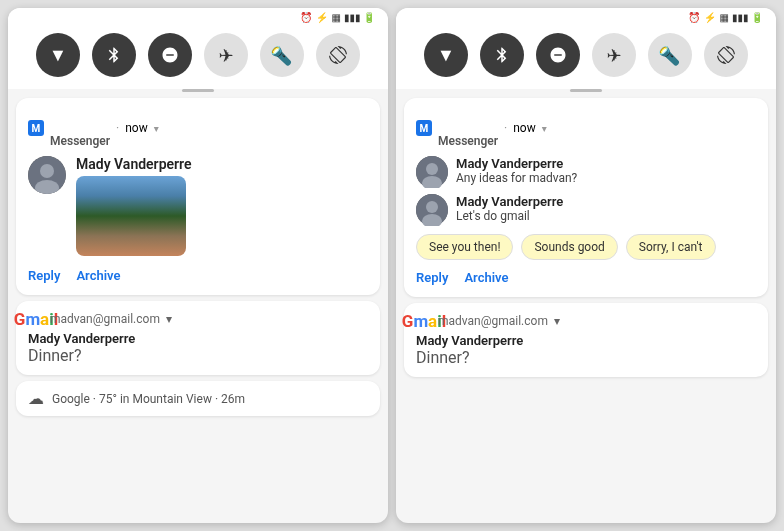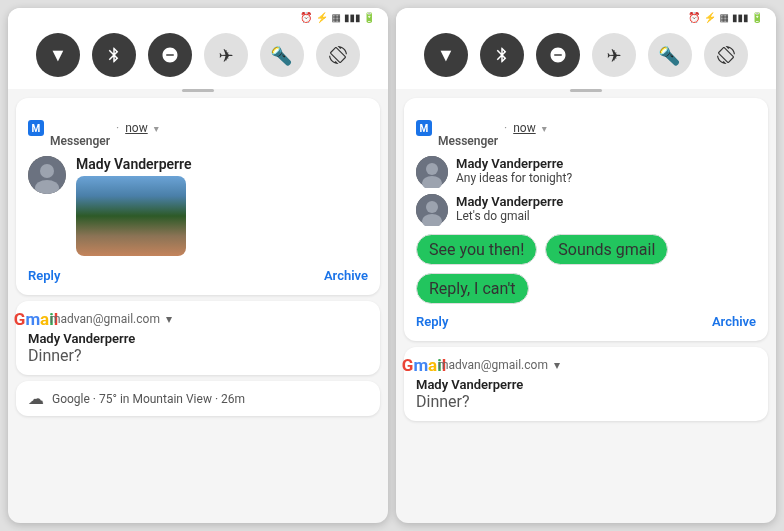--- a/index.html
+++ b/index.html
@@ -112,22 +112,21 @@
       font-weight: 600;
       color: #555;
       margin-top: 26px;
     }
 
     .notif-header .dot {
       color: #999;
     }
 
     .notif-header .time {
-      color: #404040;
-      text-decoration: underline;
+      color: #000000;
     }
 
     .notif-header .chevron {
       color: #999;
       font-size: 10px;
     }
 
     .messenger-content {
       display: flex;
       align-items: flex-start;
@@ -173,21 +172,20 @@
     .photo-preview-inner {
       width: 100%;
       height: 100%;
       background: linear-gradient(to bottom, #6ba3d6 0%, #4a7fa8 25%, #2d5a27 50%, #8B7355 75%, #c4845c 100%);
     }
 
     .action-buttons {
       display: flex;
       gap: 16px;
       margin-top: 3px;
-      justify-content: space-between;
     }
 
     .action-btn {
       font-size: 13px;
       font-weight: 600;
       color: #1a73e8;
       cursor: pointer;
       padding: 2px 0;
     }
 
@@ -290,24 +288,24 @@
     }
 
     .quick-replies {
       display: flex;
       gap: 8px;
       margin: 8px 0;
       flex-wrap: wrap;
     }
 
     .quick-reply-chip {
-      background: #22c55e;
+      background: #fef9c3;
       border-radius: 16px;
       padding: 5px 12px;
-      font-size: 16px;
+      font-size: 12px;
       color: #333;
       cursor: pointer;
       border: 1px solid #ddd;
     }
 
     .spacer { flex: 1; }
 
     .panels-wrap {
       display: flex;
       gap: 8px;
@@ -455,21 +453,21 @@
         <div class="conv-row">
           <div class="conv-avatar">
             <svg width="32" height="32" viewBox="0 0 32 32">
               <circle cx="16" cy="16" r="16" fill="#6b7280"></circle>
               <circle cx="16" cy="13" r="6" fill="#9ca3af"></circle>
               <ellipse cx="16" cy="27" rx="10" ry="7" fill="#9ca3af"></ellipse>
             </svg>
           </div>
           <div class="conv-text-block">
             <div class="conv-name">Mady Vanderperre</div>
-            <div class="conv-msg">Any ideas for tonight?</div>
+            <div class="conv-msg">Any ideas for madvan?</div>
           </div>
         </div>
 
 
         <div class="conv-row">
           <div class="conv-avatar">
             <svg width="32" height="32" viewBox="0 0 32 32">
               <circle cx="16" cy="16" r="16" fill="#6b7280"></circle>
               <circle cx="16" cy="13" r="6" fill="#9ca3af"></circle>
               <ellipse cx="16" cy="27" rx="10" ry="7" fill="#9ca3af"></ellipse>
@@ -477,22 +475,22 @@
           </div>
           <div class="conv-text-block">
             <div class="conv-name">Mady Vanderperre</div>
             <div class="conv-msg">Let's do gmail</div>
           </div>
         </div>
       </div>
 
       <div class="quick-replies">
         <div class="quick-reply-chip">See you then!</div>
-        <div class="quick-reply-chip">Sounds gmail</div>
-        <div class="quick-reply-chip">Reply, I can't</div>
+        <div class="quick-reply-chip">Sounds good</div>
+        <div class="quick-reply-chip">Sorry, I can't</div>
       </div>
 
       <div class="action-buttons">
         <span class="action-btn">Reply</span>
         <span class="action-btn">Archive</span>
       </div>
     </div>
 
     <div class="gmail-notif">
       <div class="gmail-header">

